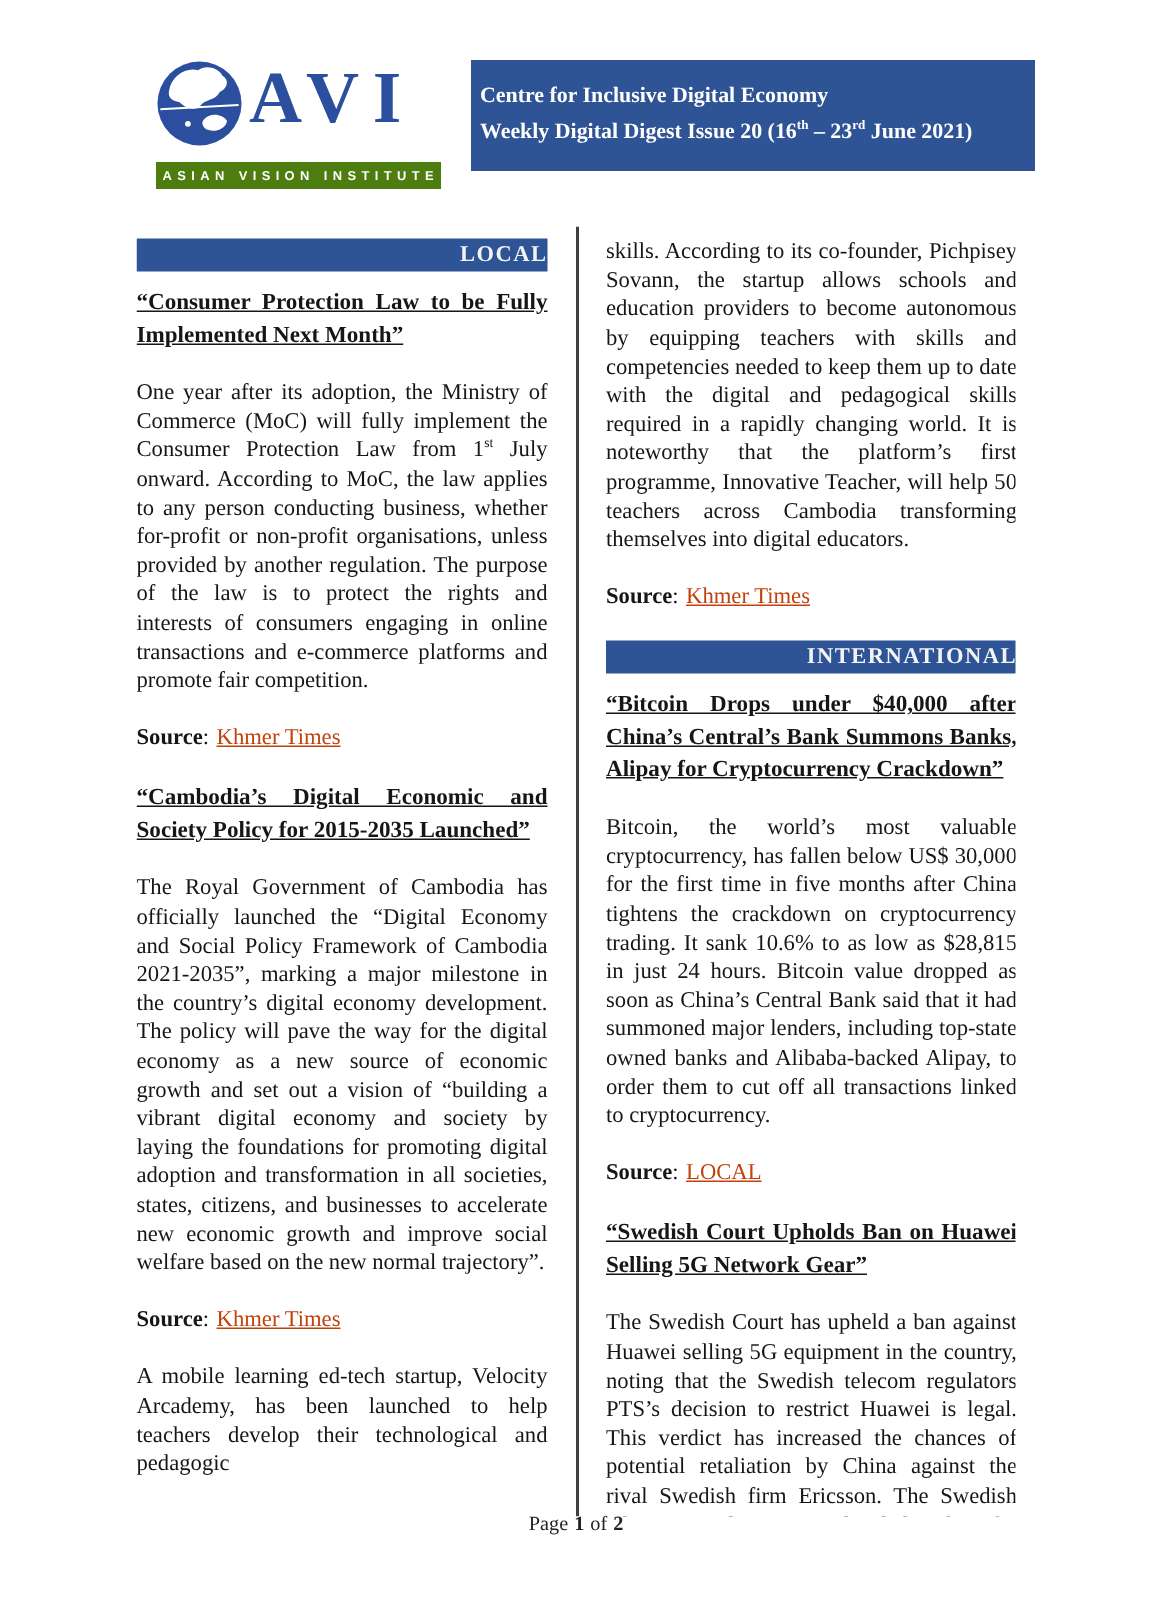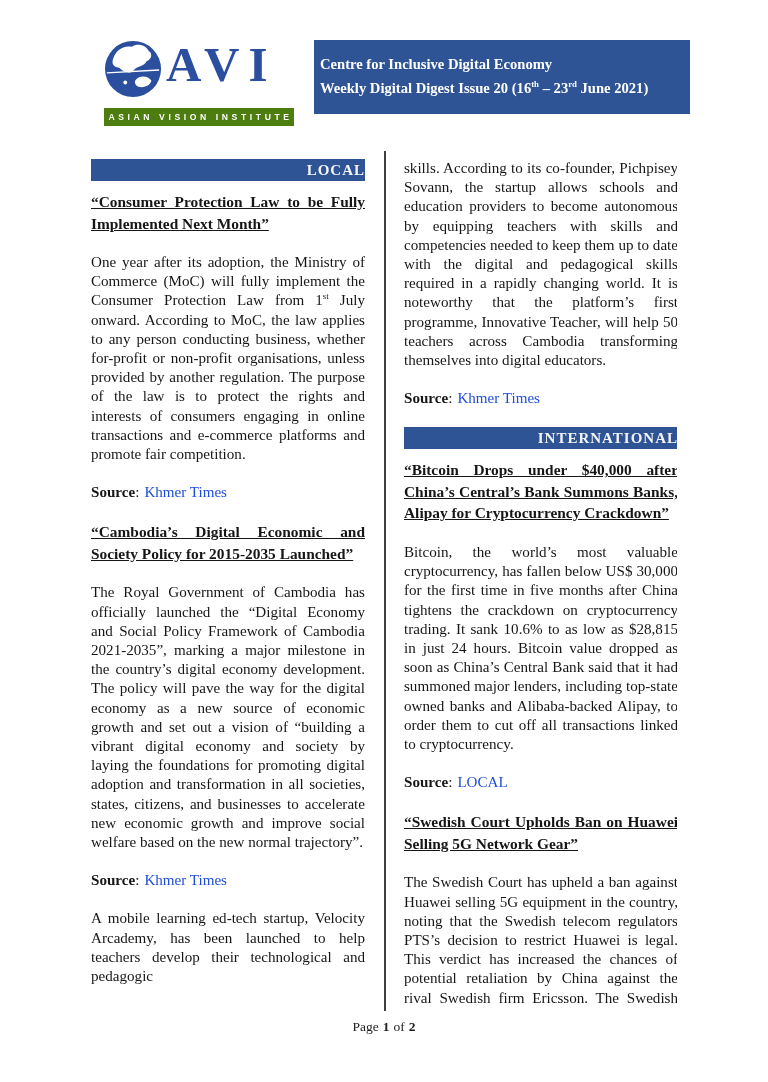--- a/index.html
+++ b/index.html
@@ -49,24 +49,24 @@
     font-size:15.4px;font-weight:bold;line-height:21.5px;
     text-align:justify;margin:0 0 19px;text-decoration:underline;
   }
   .article-body{
     font-size:15.1px;line-height:19.2px;text-align:justify;
     margin:0 0 19px;
   }
   .article-body sup{font-size:0.6em;vertical-align:super;line-height:0;}
   .source-line{font-size:15.1px;line-height:19.2px;margin:0 0 19px;}
   .source-label{font-weight:bold;}
-  .source-link{color:#1d4ed8;margin-left:5px;cursor:pointer;}
+  .source-link{color:#c2410c;text-decoration:underline;margin-left:5px;cursor:pointer;}
   
   .footer{
-    position:absolute;left:0;right:0;bottom:47px;
+    position:absolute;left:0;right:0;bottom:58px;
     text-align:center;font-size:13.5px;color:#222222;
   }
   .footer .num{font-weight:bold;}
   .footer span{margin:0 2px;}
 </style>
 </head>
 <body>
 
 <div class="page">
 

